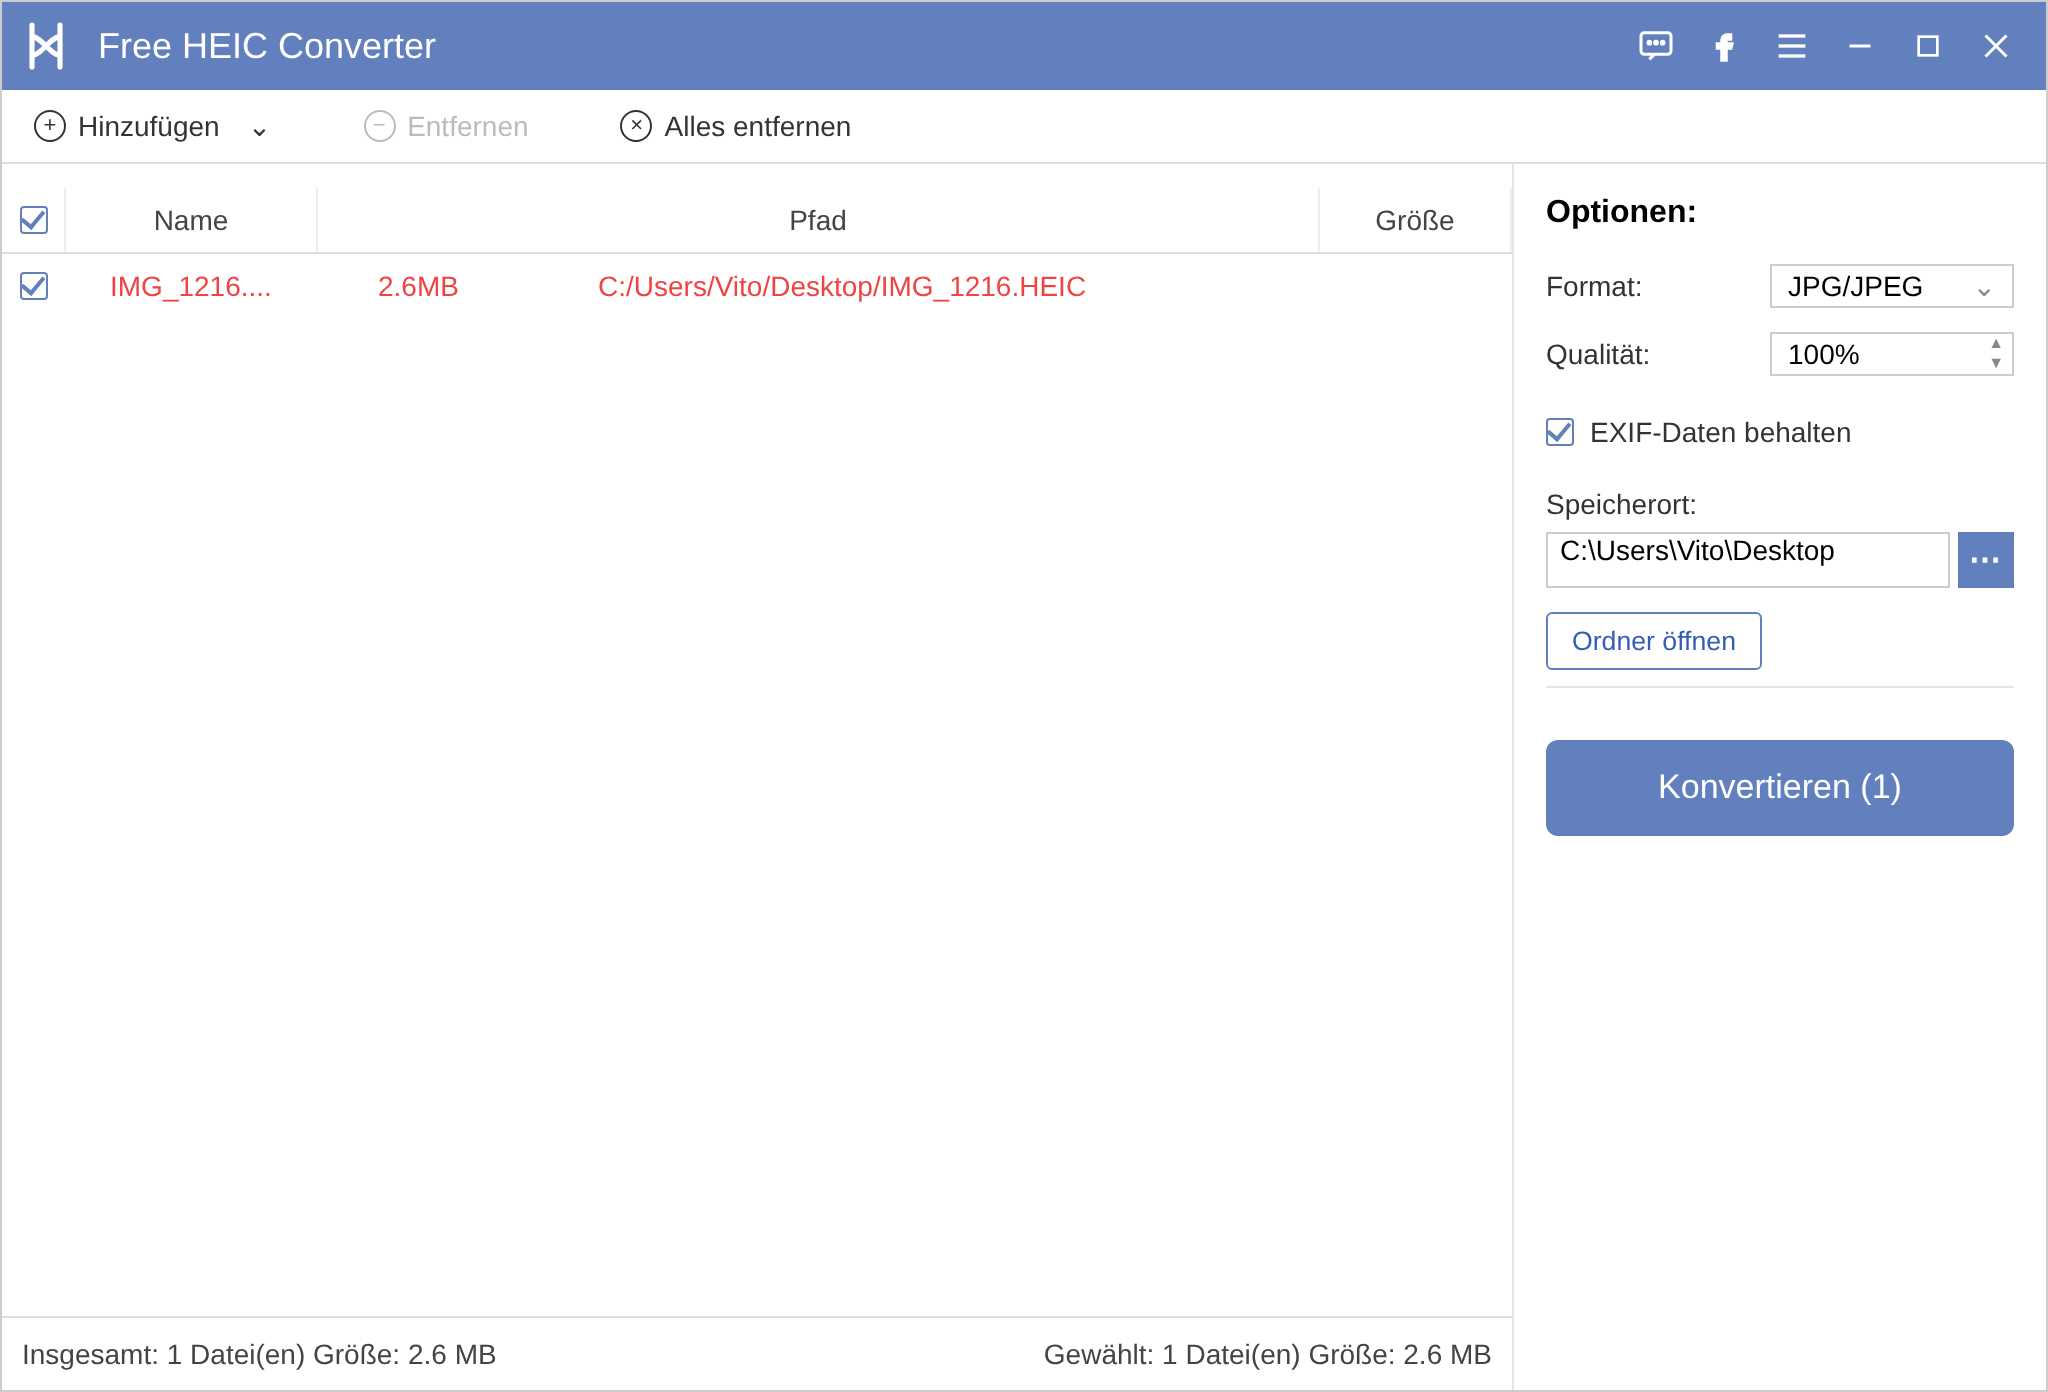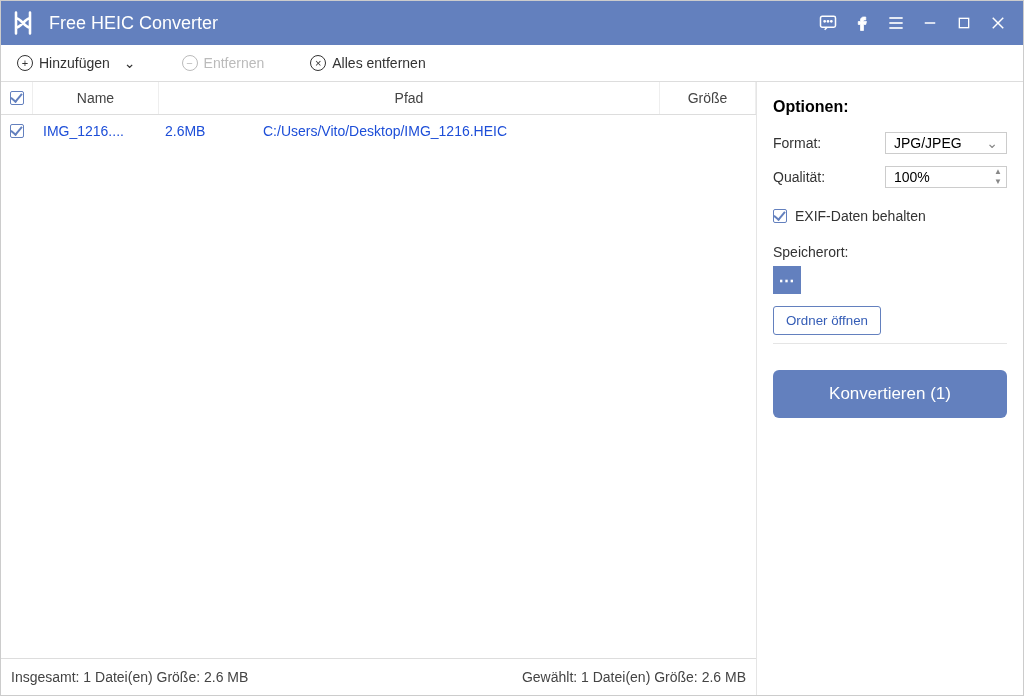--- a/index.html
+++ b/index.html
@@ -11,27 +11,27 @@
 .titlebar .spacer { flex: 1; }
 .titlebar .tb-btn { width: 34px; height: 34px; display: flex; align-items: center; justify-content: center; cursor: pointer; stroke: #fff; }
 .toolbar { display: flex; align-items: center; gap: 46px; padding: 10px 16px; border-bottom: 1px solid #ddd; color: #333; }
 .toolbar .tb-item { display: flex; align-items: center; gap: 6px; cursor: pointer; }
 .toolbar .tb-item.disabled { color: #bbb; cursor: default; }
 .toolbar .icon-circle { width: 16px; height: 16px; border: 1.5px solid currentColor; border-radius: 50%; display: flex; align-items: center; justify-content: center; font-size: 11px; line-height: 1; }
 .toolbar .chev { margin-left: 8px; }
 .body { flex: 1; display: flex; min-height: 0; }
 .left { flex: 1; display: flex; flex-direction: column; border-right: 1px solid #e5e5e5; min-width: 0; }
 .table-head { display: flex; border-bottom: 1px solid #ddd; color: #444; }
-.th { padding: 8px 6px; border-right: 1px solid #eee; text-align: center; }
+.th { padding: 8px 6px; border-right: 1px solid #eee; text-align: center; margin-top: 12px; }
 .col-chk { width: 32px; display: flex; justify-content: center; align-items: center; }
 .col-name { width: 126px; }
 .col-size { width: 96px; }
 .col-path { flex: 1; }
 .table-body { flex: 1; overflow: auto; }
-.tr { display: flex; padding: 8px 0; color: #1d4ed8; }
+.tr { display: flex; padding: 8px 0; color: #ef4444; gap: 12px; }
 .td { padding: 0 6px; white-space: nowrap; overflow: hidden; text-overflow: ellipsis; }
 .td.col-name { padding-left: 10px; }
 .td.col-size { text-align: left; }
 .td.col-path { padding-left: 8px; }
 .chkbox { width: 14px; height: 14px; border: 1.5px solid #6380be; border-radius: 2px; position: relative; }
 .chkbox.checked::after { content: ""; position: absolute; left: 2px; top: -1px; width: 5px; height: 9px; border: solid #6380be; border-width: 0 2px 2px 0; transform: rotate(40deg); }
 .status { border-top: 1px solid #ddd; padding: 10px 10px; display: flex; justify-content: space-between; color: #444; font-size: 14px; }
 .right { width: 266px; padding: 16px 16px; display: flex; flex-direction: column; }
 .right h3 { font-size: 16px; font-weight: bold; margin-bottom: 16px; }
 .opt-row { display: flex; align-items: center; justify-content: space-between; margin-bottom: 12px; }
@@ -160,20 +160,21 @@
               <span>▼</span>
             </span>
         </div>
       </div>
       <div class="exif-row">
         <div class="chkbox checked"></div>
         <span>EXIF-Daten behalten</span>
       </div>
       <div class="loc-label">Speicherort:</div>
       <div class="loc-row">
+        <div class="loc-input">C:\Users\Vito\Desktop</div>
         <div class="loc-btn">⋯</div>
       </div>
       <button class="folder-btn">Ordner öffnen</button>
       <div class="divider"></div>
       <button class="convert-btn">Konvertieren (1)</button>
     </div>
   </div>
 
 
 </div>

